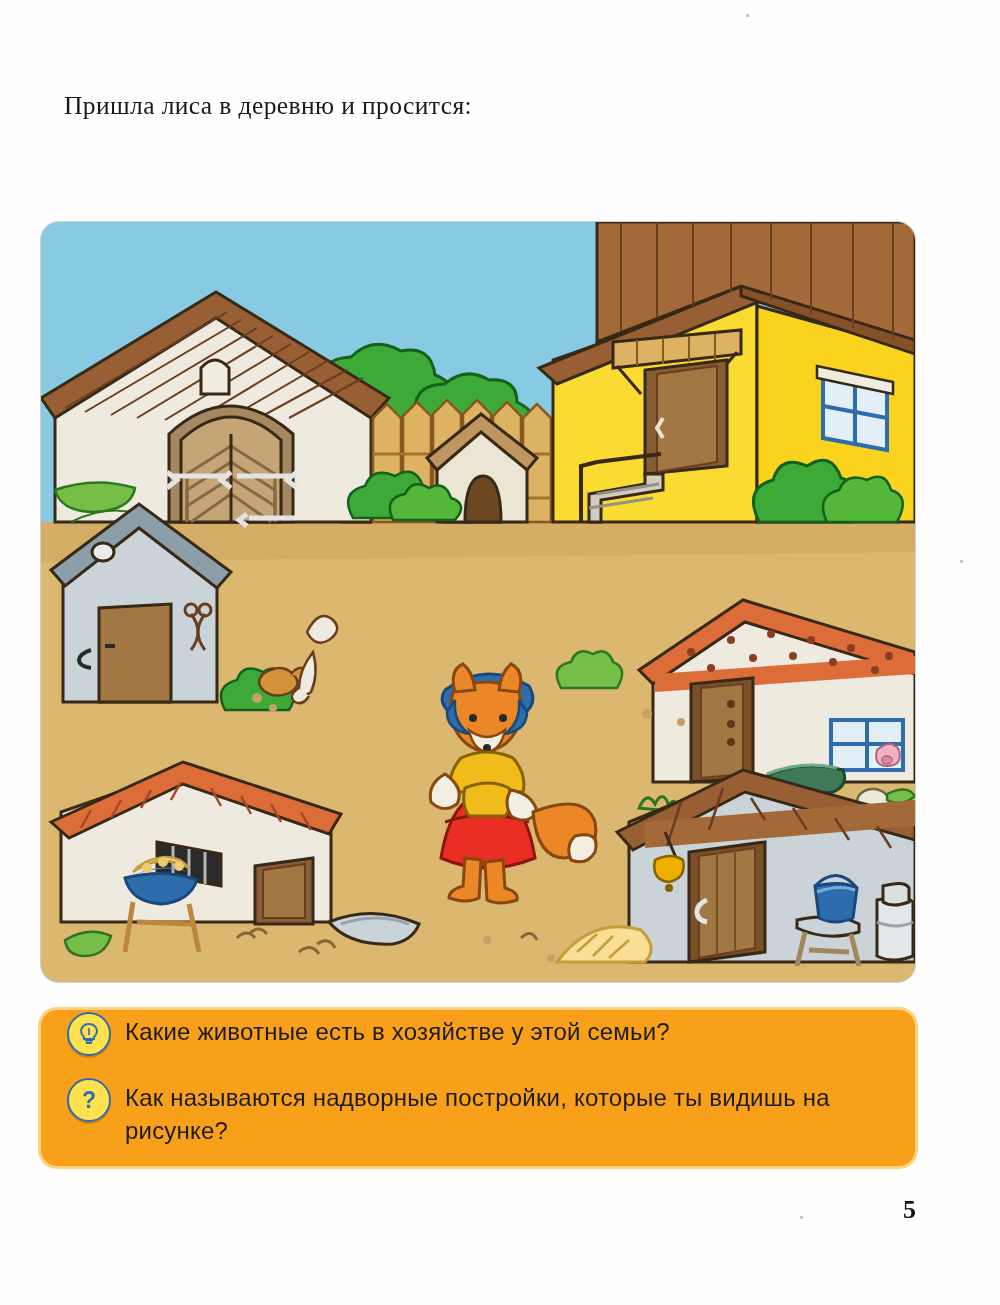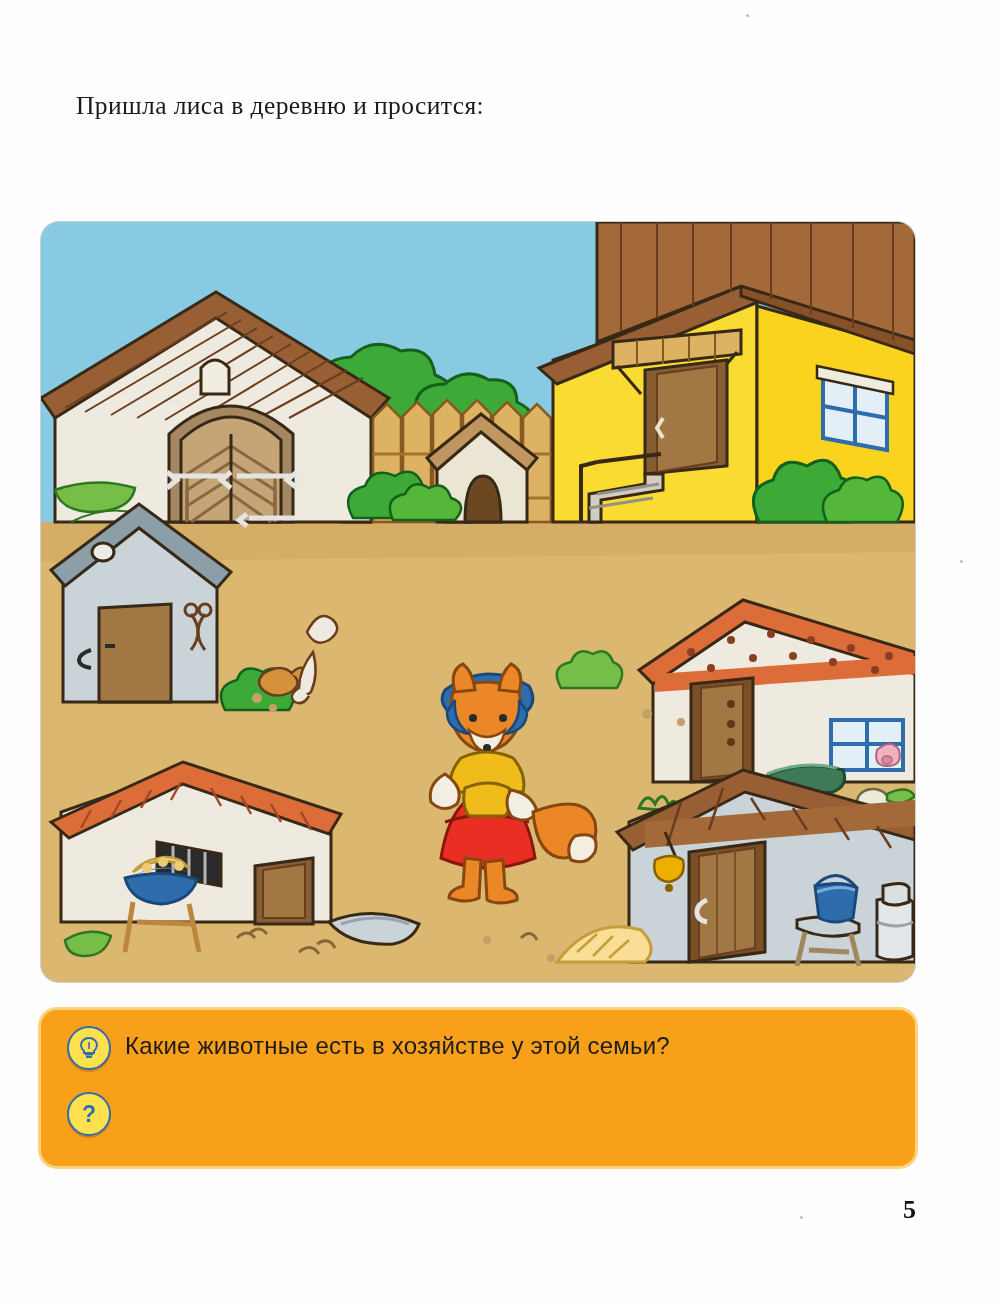--- a/index.html
+++ b/index.html
@@ -16,21 +16,21 @@
   }
   .page {
     position: absolute;
     inset: 0;
     background: #fefefe;
   }
 
   
   .story {
     position: absolute;
-    left: 76px;
+    left: 64px;
     top: 86px;
     width: 880px;
     font-family: "Liberation Serif", serif;
     font-size: 25.5px;
     line-height: 39px;
     color: #1a1a1a;
     letter-spacing: 0.4px;
   }
   .story .line { white-space: pre; }
   .story .indent { padding-left: 38px; }
@@ -59,21 +59,21 @@
     background: #f9a01b;
     border-radius: 16px;
     box-shadow: 0 0 0 3px #ffd27f;
   }
   .qrow {
     display: flex;
     align-items: flex-start;
     gap: 14px;
     padding: 0 26px;
   }
-  .qrow.first { padding-top: 16px; }
+  .qrow.first { padding-top: 2px; }
   .qrow.second { padding-top: 22px; }
   .qbadge {
     flex: 0 0 auto;
     width: 40px;
     height: 40px;
     border-radius: 50%;
     background: #ffe14d;
     border: 2px solid #2f6fb0;
     box-shadow: 0 2px 0 rgba(0,0,0,0.18);
     display: flex;
@@ -472,20 +472,21 @@
         <svg width="22" height="24" viewBox="0 0 22 24">
           <path d="M11 2 C6 2 3 5.4 3 9.3 C3 12 4.6 13.6 6 15.2 L6 17 L16 17 L16 15.2 C17.4 13.6 19 12 19 9.3 C19 5.4 16 2 11 2 Z" fill="#ffe14d" stroke="#2f6fb0" stroke-width="2"></path>
           <path d="M7 18.4 L15 18.4 M8 21 L14 21" stroke="#2f6fb0" stroke-width="2"></path>
           <path d="M11 6 L11 13" stroke="#2f6fb0" stroke-width="1.6"></path>
         </svg>
       </div>
       <div class="qtext">Какие животные есть в хозяйстве у этой семьи?</div>
     </div>
     <div class="qrow second">
       <div class="qbadge">?</div>
+      <div class="qtext">Как называются надворные постройки, которые ты видишь на рисунке?</div>
     </div>
   </div>
 
   <div class="pageno">5</div>
 
   <div class="speck" style="left:746px; top:14px;"></div>
   <div class="speck" style="left:960px; top:560px;"></div>
   <div class="speck" style="left:800px; top:1216px;"></div>
 </div>
 

